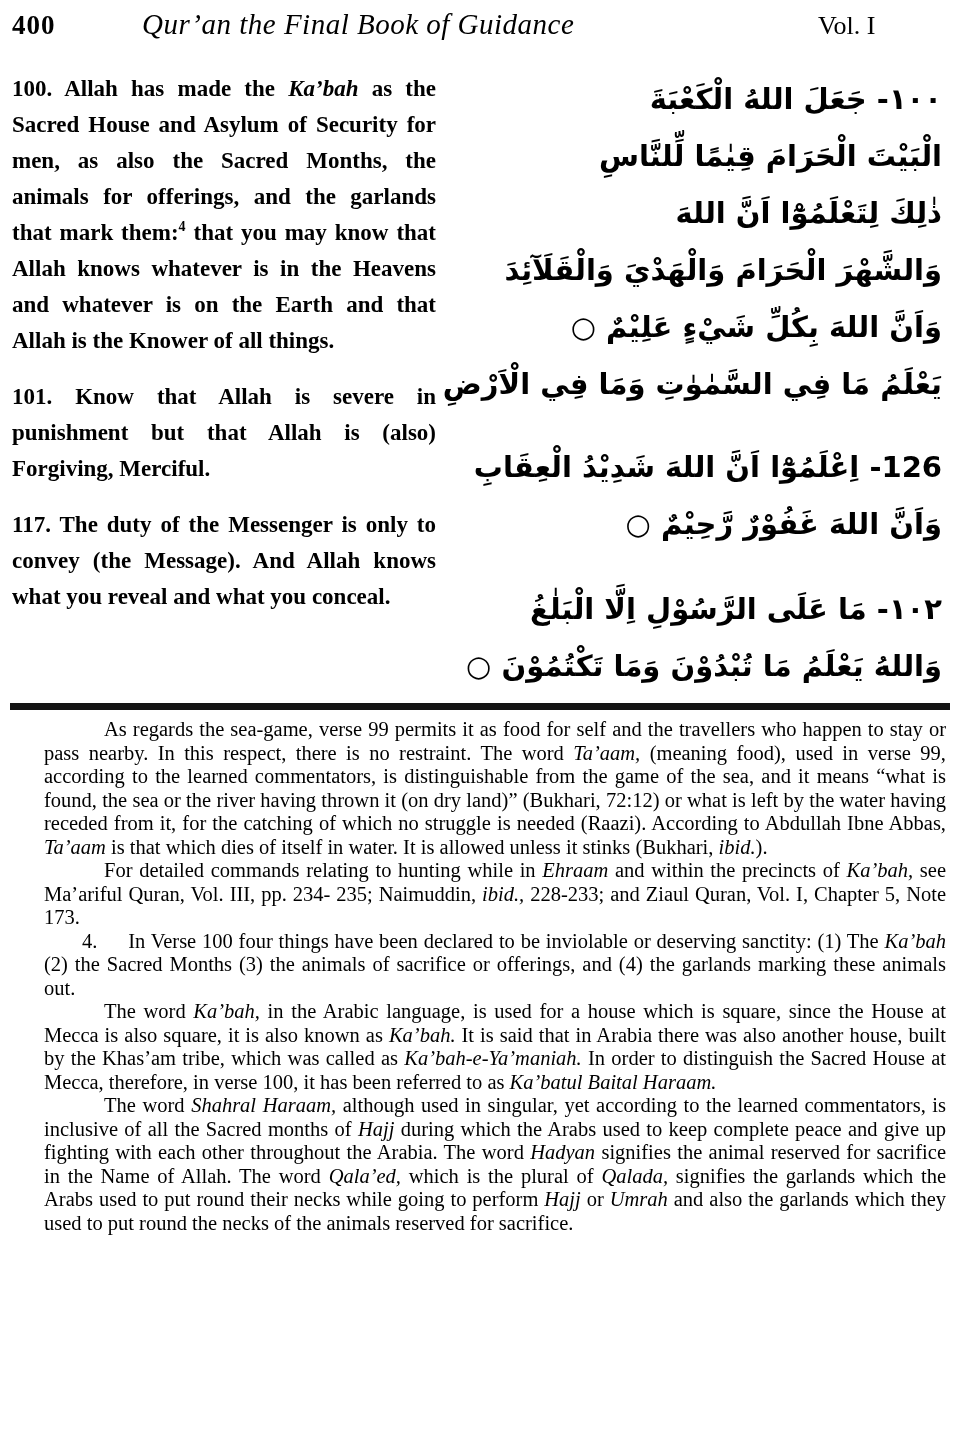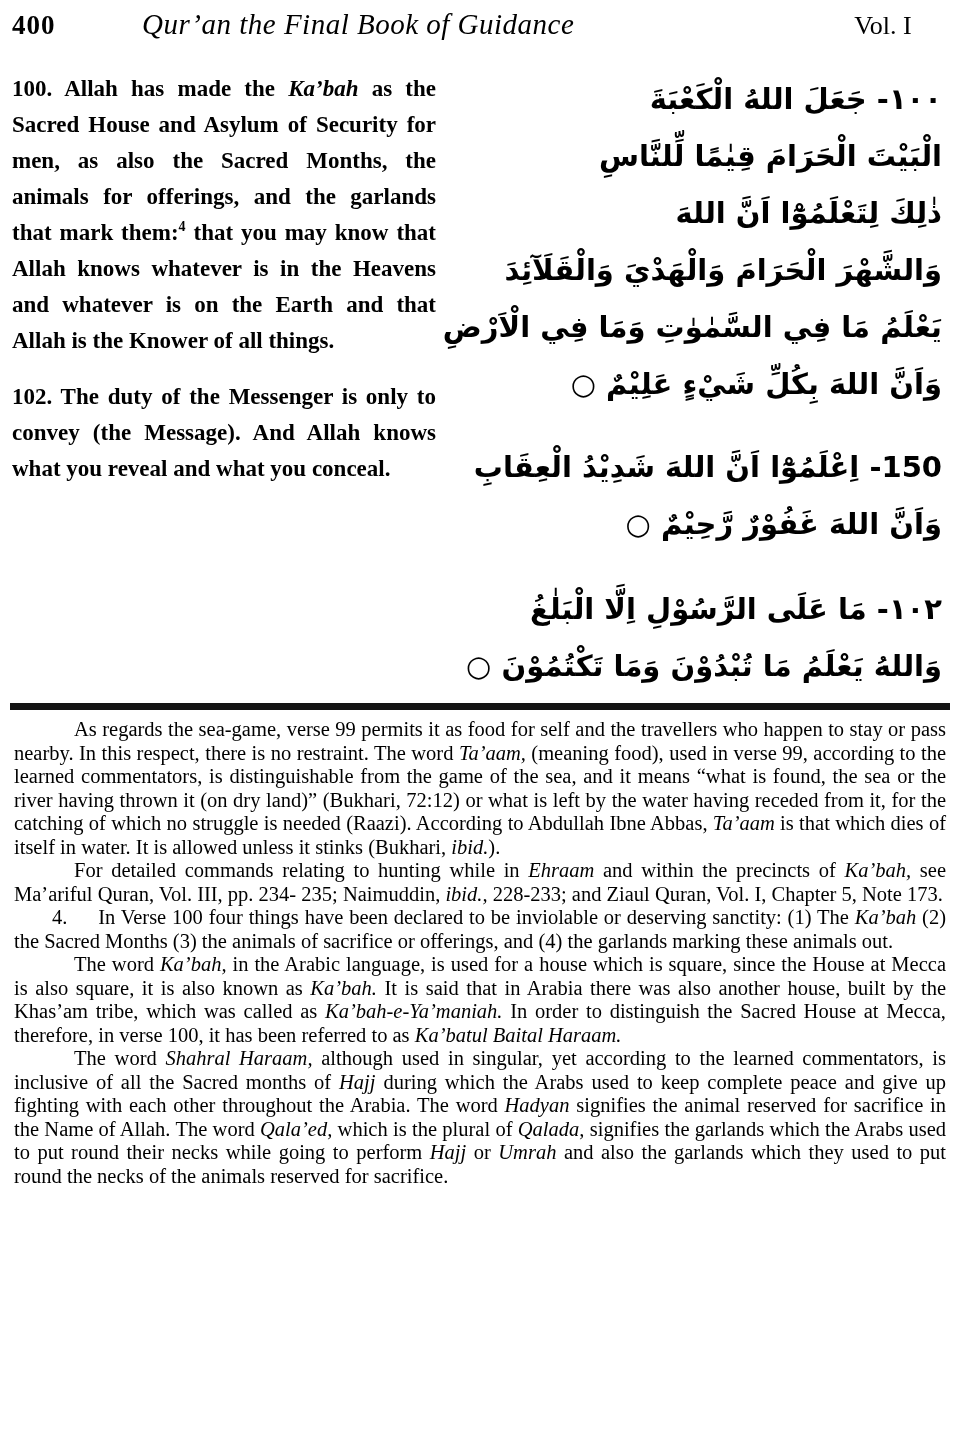--- a/index.html
+++ b/index.html
@@ -9,21 +9,21 @@
     color:#000;
     font-family:"Liberation Serif", serif;
     overflow:hidden;
   }
   .page { width:960px; height:1430px; padding:8px 8px 0 8px; overflow:hidden; }
 
   
   .header { display:flex; align-items:baseline; padding:0 4px 4px 4px; }
   .pagenum { width:130px; font-size:27px; font-weight:bold; letter-spacing:1px; }
   .booktitle { flex:1; text-align:left; font-style:italic; font-size:29px; letter-spacing:0.5px; }
-  .volume { width:130px; text-align:center; font-size:26px; }
+  .volume { width:130px; text-align:left; font-size:26px; }
 
   
   .content { display:flex; margin-top:26px; }
   .col-en {
     width:434px;
     font-weight:bold;
     font-size:23px;
     line-height:36px;
     text-align:justify;
     padding:0 6px 0 4px;
@@ -47,52 +47,53 @@
   
   .rule { height:7px; background:#141414; margin:8px 2px 6px 2px; }
 
   
   .commentary {
     font-size:20.5px;
     line-height:23.5px;
     text-align:justify;
     padding:2px 6px 0 6px;
   }
-  .commentary p { text-indent:60px; }
+  .commentary p { text-indent:60px;margin-left:30px; }
   .commentary p.note-start { text-indent:38px; }
 </style>
 </head>
 <body>
 
 <div class="page">
 
   <header class="header">
     <span class="pagenum">400</span>
     <span class="booktitle">Qur’an the Final Book of Guidance</span>
     <span class="volume">Vol. I</span>
   </header>
 
   <main class="content">
 
     <div class="col-en">
       <p>100.  Allah has made the <i>Ka’bah</i> as the Sacred House and Asylum of Security for men, as also the Sacred Months, the animals for offerings, and the garlands that mark them:<sup>4</sup> that you may know that Allah knows whatever is in the Heavens and whatever is on the Earth and that Allah is the Knower of all things.</p>
-      <p>102.  The duty of the Messenger is only to convey (the Message). And Allah knows what you reveal and what you conceal.</p>
+      <p>101.  Know that Allah is severe in punishment but that Allah is (also) Forgiving, Merciful.</p>
+      <p>117.  The duty of the Messenger is only to convey (the Message). And Allah knows what you reveal and what you conceal.</p>
     </div>
 
     <div class="col-ar">
       <div class="ayah-100">
         <div class="ar-line">١٠٠- جَعَلَ اللهُ الْكَعْبَةَ</div>
         <div class="ar-line">الْبَيْتَ الْحَرَامَ قِيٰمًا لِّلنَّاسِ</div>
         <div class="ar-line">ذٰلِكَ لِتَعْلَمُوْٓا اَنَّ اللهَ</div>
         <div class="ar-line">وَالشَّهْرَ الْحَرَامَ وَالْهَدْيَ وَالْقَلَآئِدَ</div>
+        <div class="ar-line">وَاَنَّ اللهَ بِكُلِّ شَيْءٍ عَلِيْمٌ ○</div>
         <div class="ar-line">يَعْلَمُ مَا فِي السَّمٰوٰتِ وَمَا فِي الْاَرْضِ</div>
-        <div class="ar-line">وَاَنَّ اللهَ بِكُلِّ شَيْءٍ عَلِيْمٌ ○</div>
       </div>
       <div class="ayah-101">
-        <div class="ar-line">150- اِعْلَمُوْٓا اَنَّ اللهَ شَدِيْدُ الْعِقَابِ</div>
+        <div class="ar-line">126- اِعْلَمُوْٓا اَنَّ اللهَ شَدِيْدُ الْعِقَابِ</div>
         <div class="ar-line">وَاَنَّ اللهَ غَفُوْرٌ رَّحِيْمٌ ○</div>
       </div>
       <div class="ayah-102">
         <div class="ar-line">١٠٢- مَا عَلَى الرَّسُوْلِ اِلَّا الْبَلٰغُ</div>
         <div class="ar-line">وَاللهُ يَعْلَمُ مَا تُبْدُوْنَ وَمَا تَكْتُمُوْنَ ○</div>
       </div>
     </div>
 
   </main>
 

